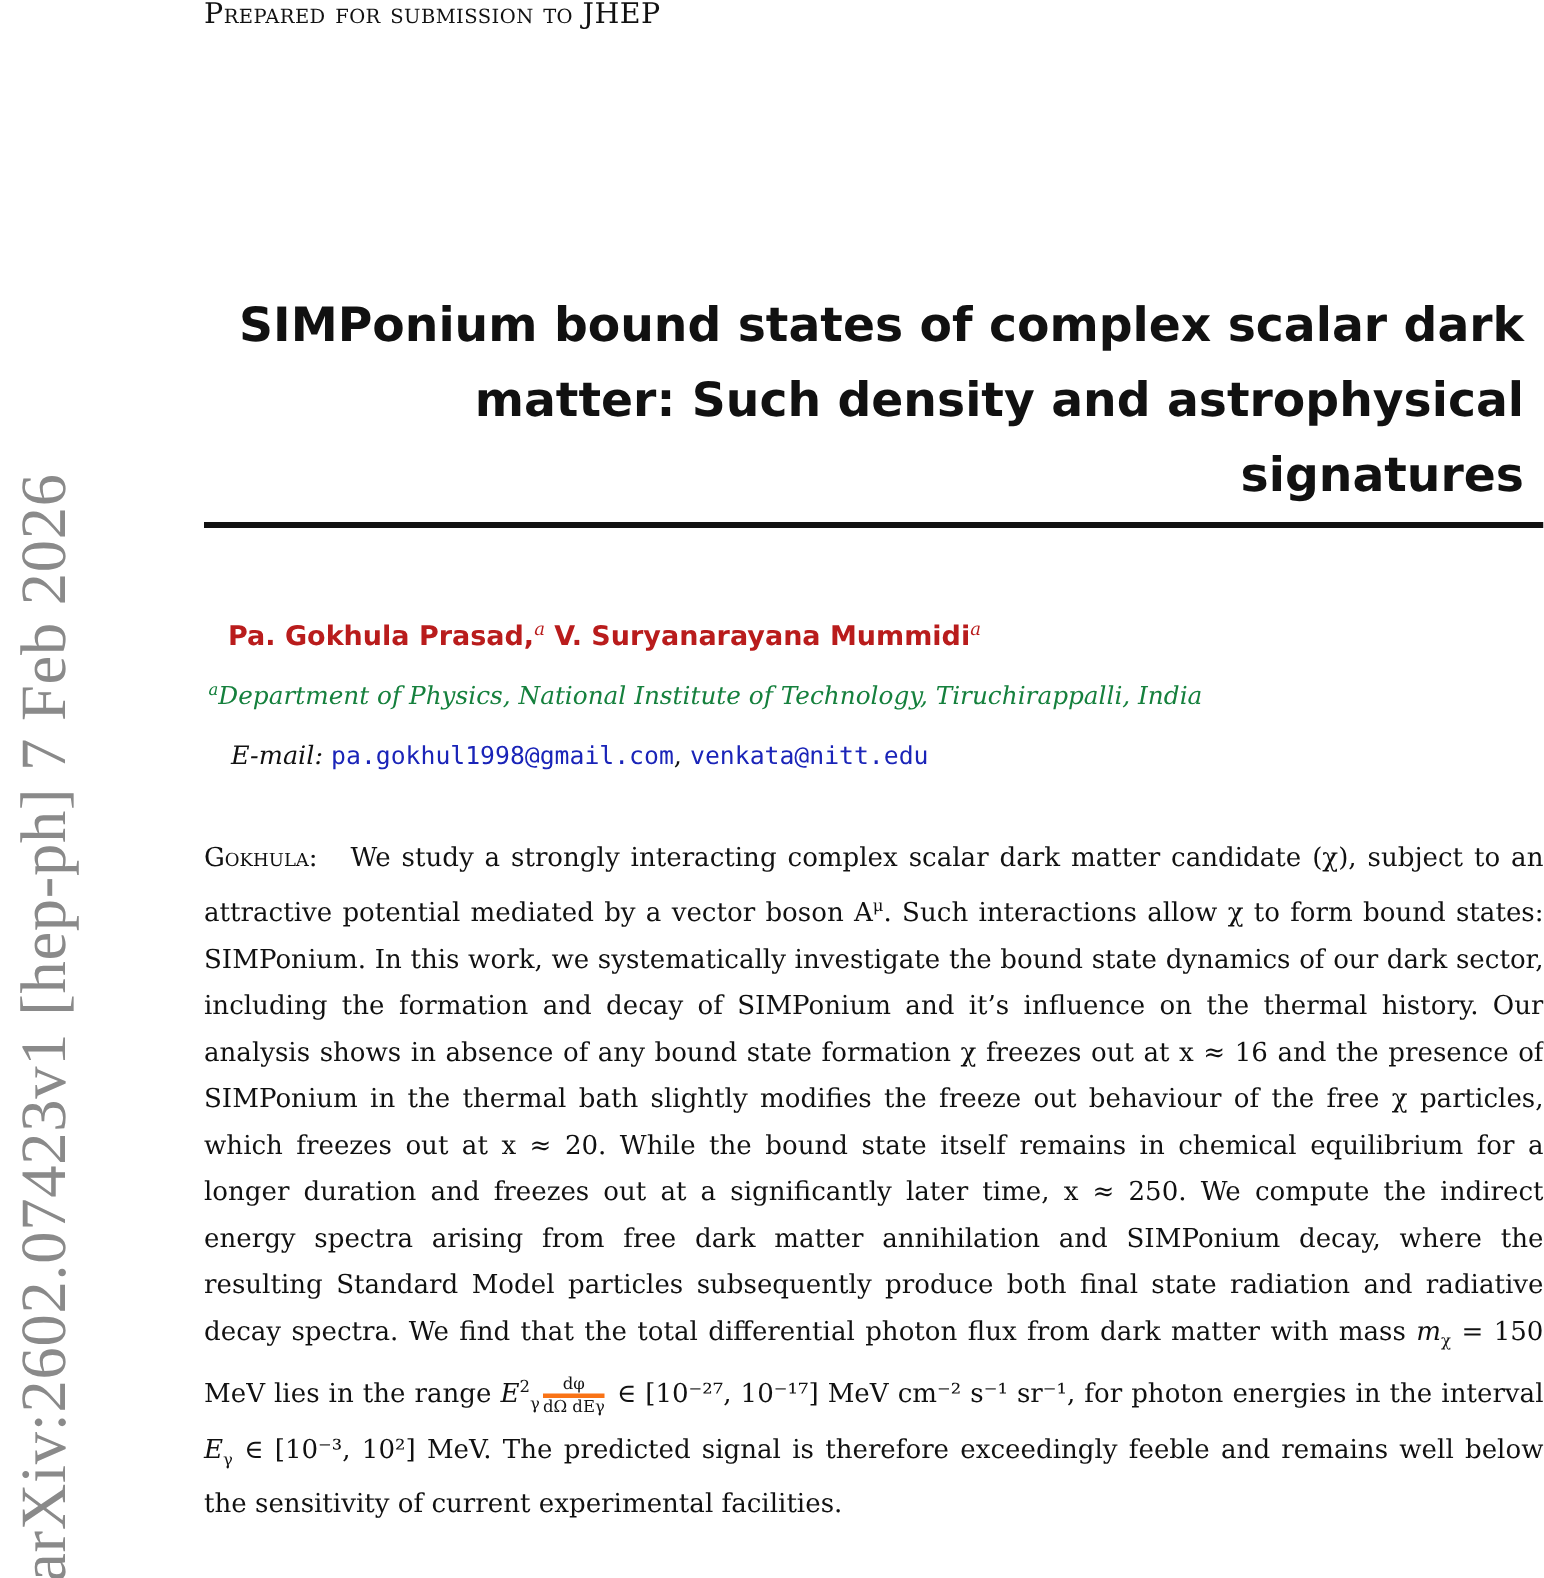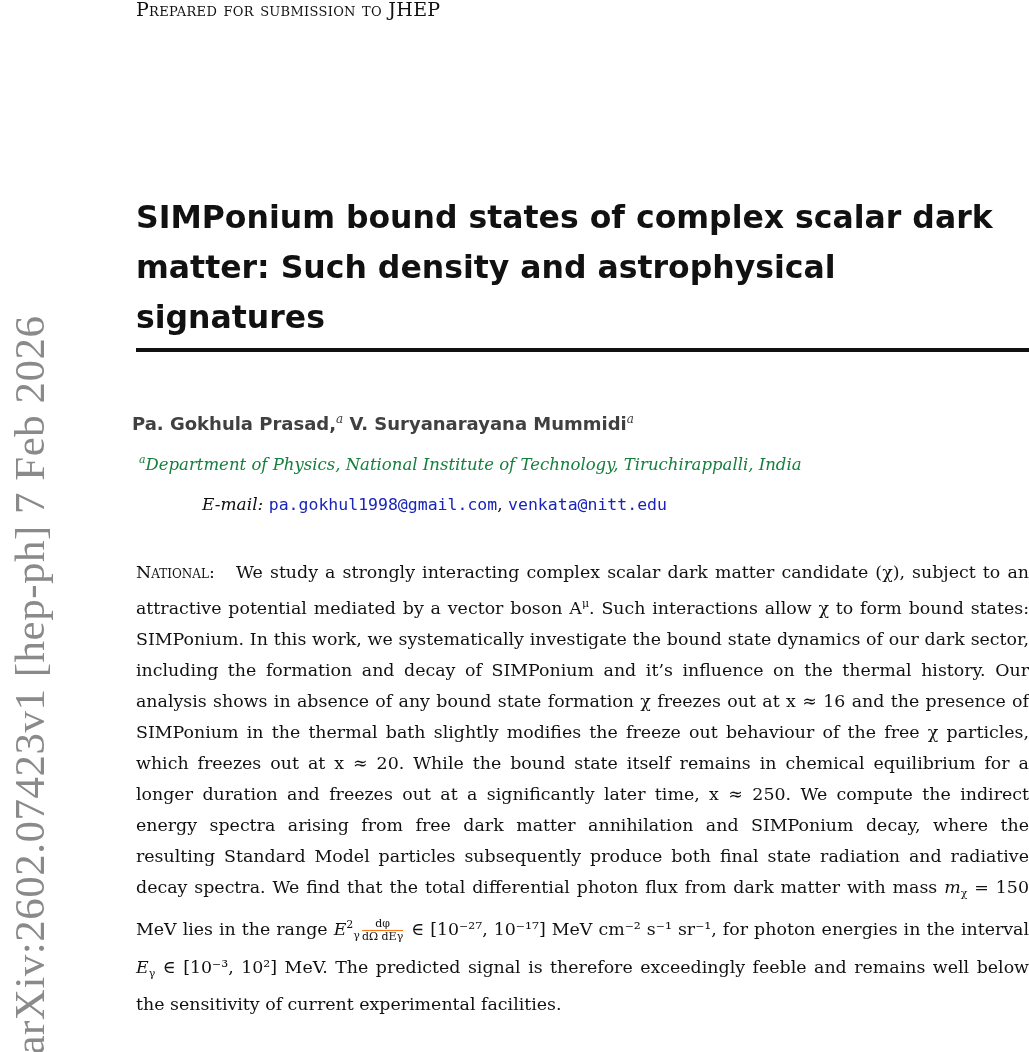--- a/index.html
+++ b/index.html
@@ -1,33 +1,33 @@
 <!DOCTYPE html>
 <html><head>
 <meta charset="utf-8">
 <style>
   html, body { margin:0; padding:0; background:#ffffff; }
   body { width:1029px; height:1052px; position:relative; overflow:hidden; color:#111; font-family:"DejaVu Serif", serif; }
   .arxiv { position:absolute; left:-340px; top:660px; width:740px; height:50px; transform:rotate(-90deg); transform-origin:center center; font-family:"Liberation Serif", serif; font-size:43px; color:#8a8a8a; white-space:nowrap; text-align:center; letter-spacing:0.5px; line-height:50px; }
   .prepared { position:absolute; left:136px; top:-2px; font-family:"DejaVu Serif", serif; font-size:19px; font-variant:small-caps; color:#111; letter-spacing:0.3px; }
-  .title { position:absolute; left:136px; top:192px; width:880px; font-family:"DejaVu Sans", sans-serif; font-weight:bold; font-size:31.5px; line-height:50px; color:#111; }
+  .title { position:absolute; left:136px; top:192px; width:880px; font-family:"DejaVu Sans", sans-serif; font-weight:bold; font-size:31.5px; line-height:50px; color:#111;text-align:right; }
   .rule { position:absolute; left:136px; top:348px; width:893px; height:4px; background:#111; }
-  .authors { position:absolute; left:132px; top:412px; font-family:"DejaVu Sans", sans-serif; font-weight:bold; font-size:18px; color:#404040; }
+  .authors { position:absolute; left:152px; top:412px; font-family:"DejaVu Sans", sans-serif; font-weight:bold; font-size:18px; color:#b91c1c; }
   .authors sup { font-family:"DejaVu Serif", serif; font-style:italic; font-weight:normal; font-size:12px; }
   .affil { position:absolute; left:139px; top:453px; font-family:"DejaVu Serif", serif; font-style:italic; font-size:16.5px; color:#15803d; }
   .affil sup { font-size:11px; }
-  .email { position:absolute; left:154px; top:494px; font-size:17px;margin-left:48px; }
+  .email { position:absolute; left:154px; top:494px; font-size:17px; }
   .email .lbl { font-family:"DejaVu Serif", serif; font-style:italic; }
   .email a { font-family:"DejaVu Sans Mono", monospace; color:#1a24b8; text-decoration:none; font-size:16.5px; }
   .abstract { position:absolute; left:136px; top:557px; width:893px; font-family:"DejaVu Serif", serif; font-size:17.4px; line-height:31px; text-align:justify; color:#111; }
   .abstract .sc { font-variant:small-caps; }
   .abstract i { font-style:italic; }
   .frac { display:inline-block; vertical-align:middle; text-align:center; font-size:11px; line-height:12px; margin:0 2px; }
   .frac span { display:block; }
-  .frac .num { border-bottom:1px solid #f97316; padding:0 1px; }
+  .frac .num { border-bottom:3px solid #f97316; padding:0 1px; }
   sup, sub { font-size:11px; }
 </style>
 </head>
 <body>
 
 <div class="arxiv">arXiv:2602.07423v1  [hep-ph]  7 Feb 2026</div>
 
 <div class="prepared">Prepared for submission to JHEP</div>
 
 <div class="title">
@@ -45,15 +45,15 @@
 <div class="affil">
   <sup>a</sup><span>Department of Physics, National Institute of Technology, Tiruchirappalli, India</span>
 </div>
 
 <div class="email">
   <span class="lbl">E-mail:</span>
   <a>pa.gokhul1998@gmail.com</a><span>, </span><a>venkata@nitt.edu</a>
 </div>
 
 <div class="abstract">
-  <span class="sc">National:</span>&nbsp;&nbsp;
+  <span class="sc">Gokhula:</span>&nbsp;&nbsp;
   <span>We study a strongly interacting complex scalar dark matter candidate (χ), subject to an attractive potential mediated by a vector boson A</span><sup>μ</sup><span>. Such interactions allow χ to form bound states: SIMPonium. In this work, we systematically investigate the bound state dynamics of our dark sector, including the formation and decay of SIMPonium and it’s influence on the thermal history. Our analysis shows in absence of any bound state formation χ freezes out at x ≈ 16 and the presence of SIMPonium in the thermal bath slightly modifies the freeze out behaviour of the free χ particles, which freezes out at x ≈ 20. While the bound state itself remains in chemical equilibrium for a longer duration and freezes out at a significantly later time, x ≈ 250. We compute the indirect energy spectra arising from free dark matter annihilation and SIMPonium decay, where the resulting Standard Model particles subsequently produce both final state radiation and radiative decay spectra. We find that the total differential photon flux from dark matter with mass </span><i>m</i><sub>χ</sub><span> = 150 MeV lies in the range </span><i>E</i><sup>2</sup><sub>γ</sub><span class="frac"><span class="num">dφ</span><span>dΩ dEγ</span></span><span> ∈ [10⁻²⁷, 10⁻¹⁷] MeV cm⁻² s⁻¹ sr⁻¹</span><span>, for photon energies in the interval </span><i>E</i><sub>γ</sub><span> ∈ [10⁻³, 10²] MeV</span><span>. The predicted signal is therefore exceedingly feeble and remains well below the sensitivity of current experimental facilities.</span>
 </div>
 
 </body></html>

